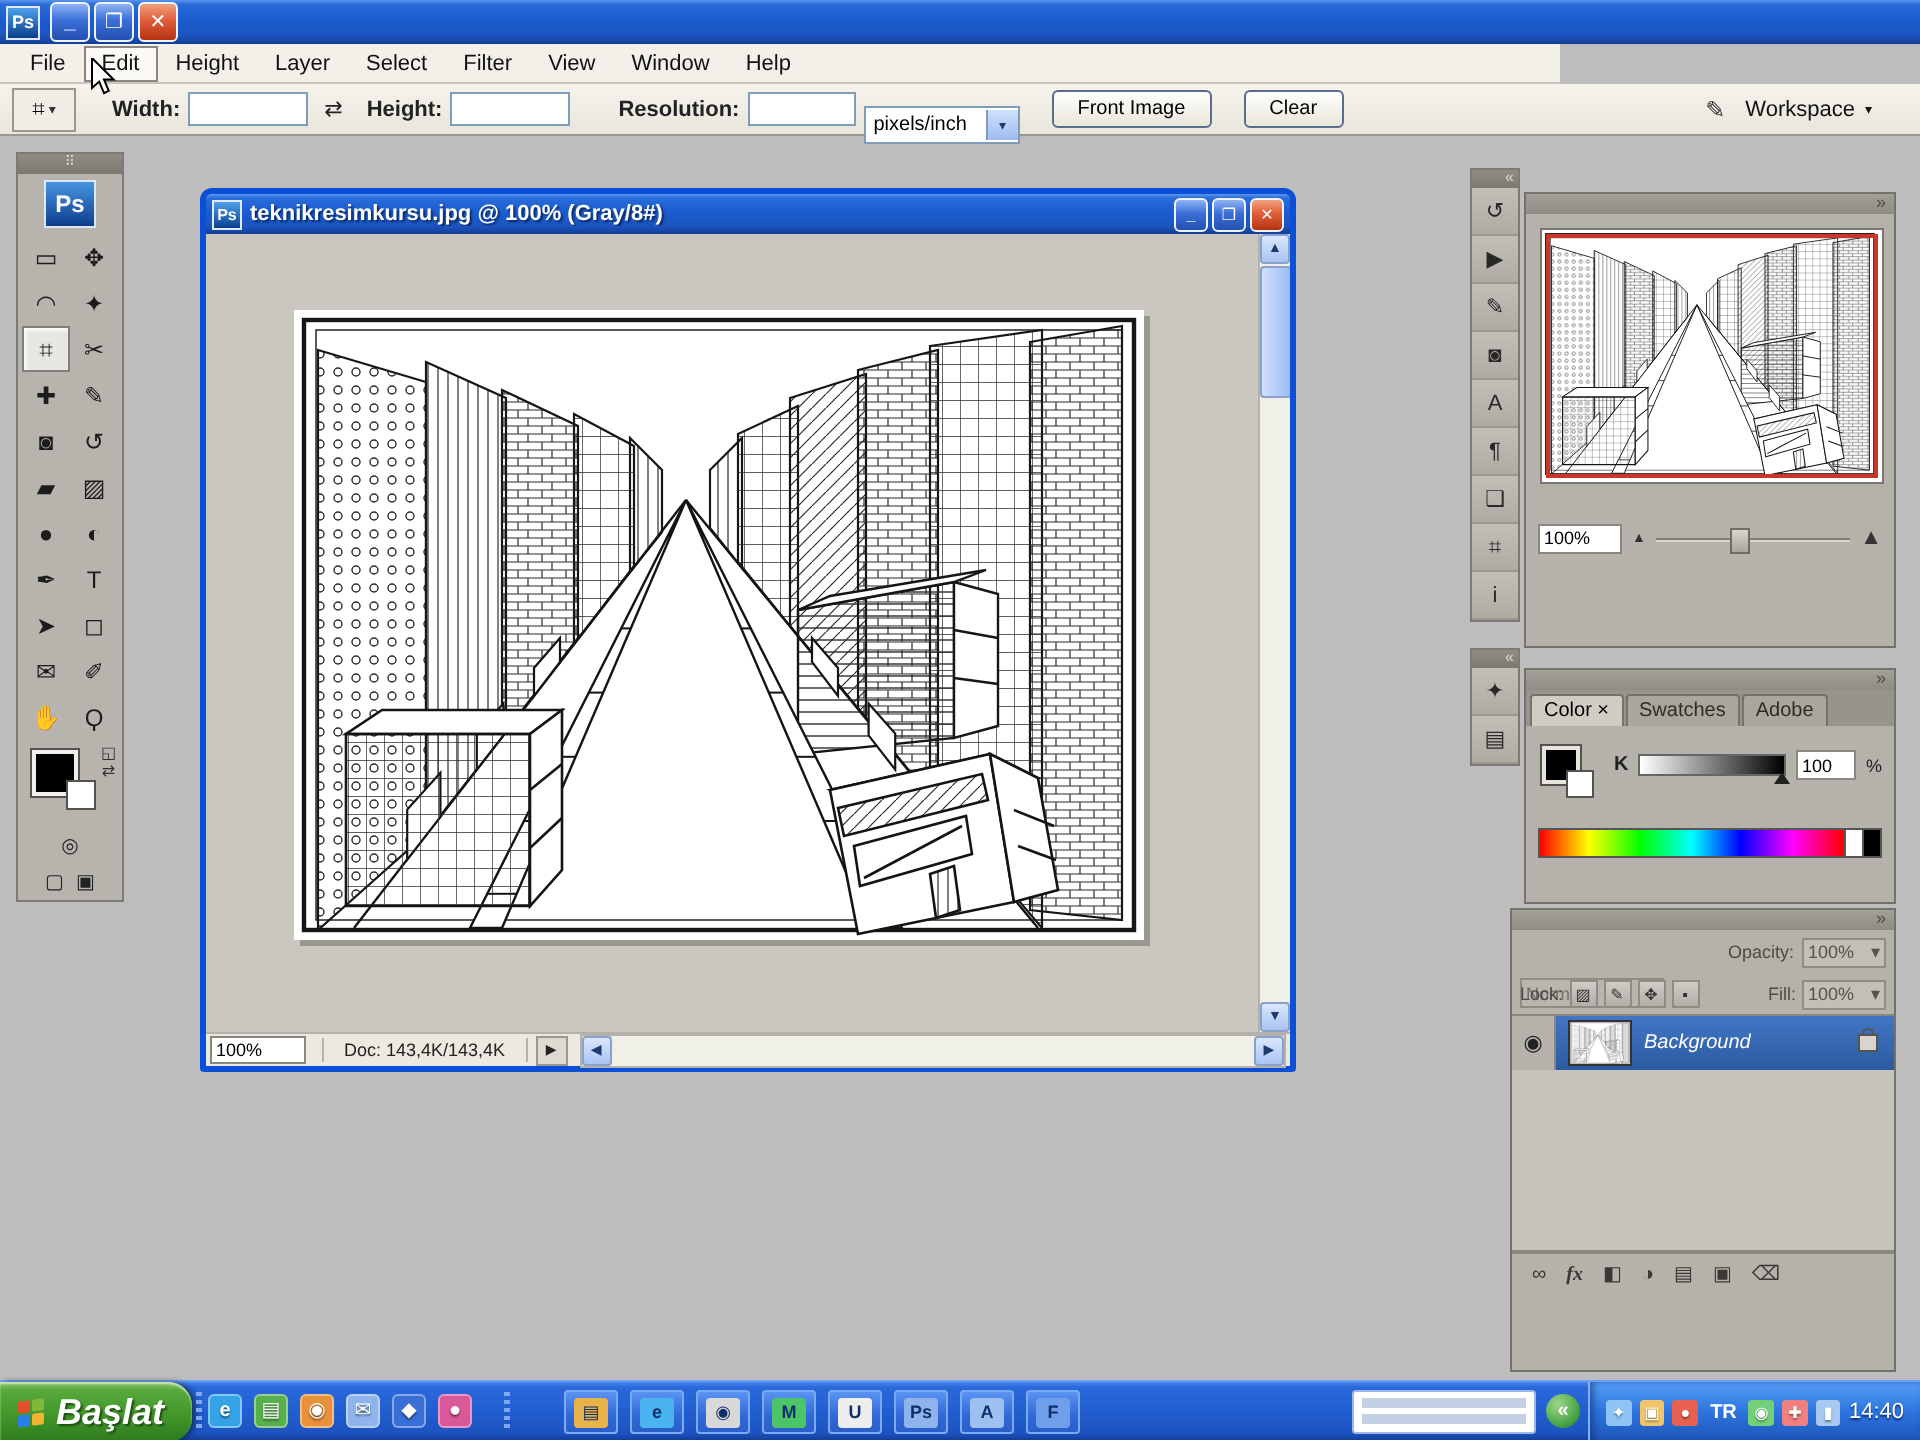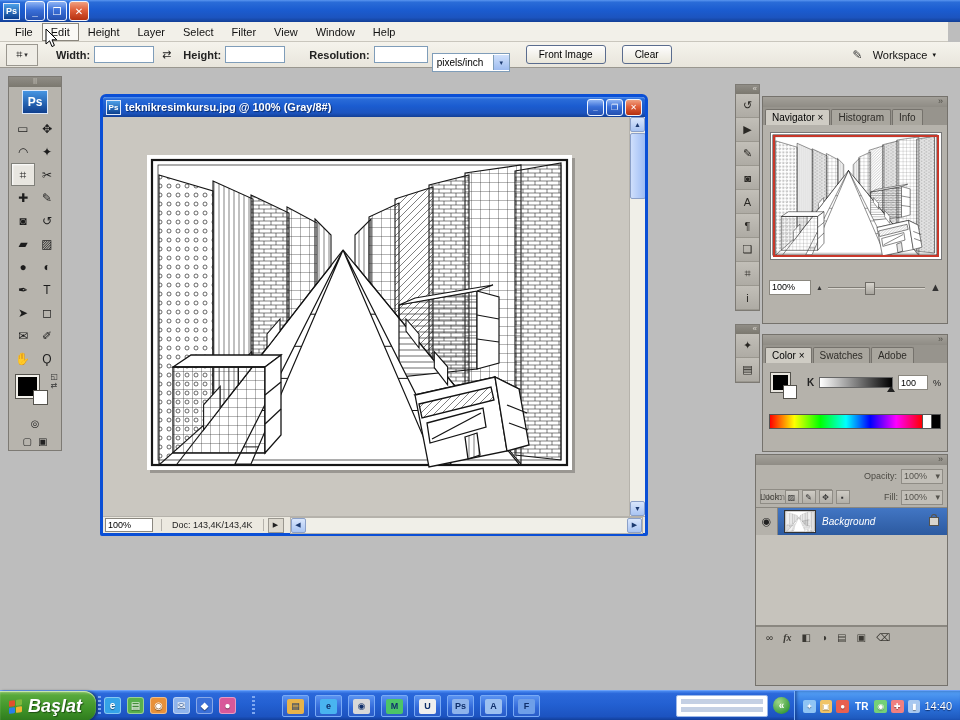--- a/index.html
+++ b/index.html
@@ -13,21 +13,21 @@
   .app-ico{width:15px;height:15px;background:linear-gradient(#4da0e8,#0c3f8e);border:1px solid #dfe9fa;
     font-size:9px;font-weight:bold;display:flex;align-items:center;justify-content:center;margin-right:5px;}
   #titlebar .title{font-size:12px;font-weight:bold;text-shadow:1px 1px 1px #0a2a66;flex:1;}
   .caption-btns{display:flex;gap:2px;}
   .cbtn{width:18px;height:18px;border-radius:3px;border:1px solid #eef4ff;color:#fff;font-size:10px;font-weight:bold;
     display:flex;align-items:center;justify-content:center;
     background:linear-gradient(180deg,#8fb4f4,#3a6fd8 45%,#2450b0);}
   .cbtn.close{background:linear-gradient(180deg,#f0a080,#e05f3a 45%,#b53110);}
   .cbtn.small{width:15px;height:15px;font-size:8px;}
   
-  #menubar{left:0;top:22px;width:948px;height:20px;background:#f2f0e9;border-bottom:1px solid #c9c6bd;
+  #menubar{left:0;top:22px;width:780px;height:20px;background:#f2f0e9;border-bottom:1px solid #c9c6bd;
     display:flex;align-items:flex-end;padding-left:6px;box-sizing:border-box;}
   .mi{font-size:11px;color:#111;padding:2px 8px;border:1px solid transparent;}
   .mi.hov{border:1px solid #8a867d;background:#faf9f5;}
   
   #optionsbar{left:0;top:42px;width:960px;height:26px;background:linear-gradient(#f5f3ec,#e8e5dc);
     border-bottom:1px solid #9a978f;display:flex;align-items:center;padding-left:6px;box-sizing:border-box;}
   .toolpreset{width:30px;height:20px;border:1px solid #9a978f;background:#efede6;display:flex;
     align-items:center;justify-content:center;font-size:11px;gap:2px;margin-right:14px;}
   .toolpreset .ar{font-size:7px;color:#333;}
   .lbl{font-size:11px;color:#222;margin:0 4px;font-weight:bold;}
@@ -417,25 +417,20 @@
   <div class="dock-ico">i</div>
 </div>
 <div id="dock2" class="dockcol ab">
   <div class="dock-head">«</div>
   <div class="dock-ico">✦</div>
   <div class="dock-ico">▤</div>
 </div>
 
 <div id="panel-nav" class="panel ab">
   <div class="phead">»</div>
-  <div class="ptabs">
-    <span class="ptab active">Navigator ×</span>
-    <span class="ptab">Histogram</span>
-    <span class="ptab">Info</span>
-  </div>
   <div class="nav-body">
     <div class="nav-thumbwrap">
       <svg width="168" height="124" viewBox="0 0 425 315" preserveAspectRatio="none">
           <use href="#city"></use>
         </svg>
       <div class="nav-proxy" style="border-color: rgb(200, 55, 42);"></div>
     </div>
     <div class="nav-zoomrow">
       <input class="nav-zoomfield" value="100%" style="">
       <span class="mountain-s">▲</span>

